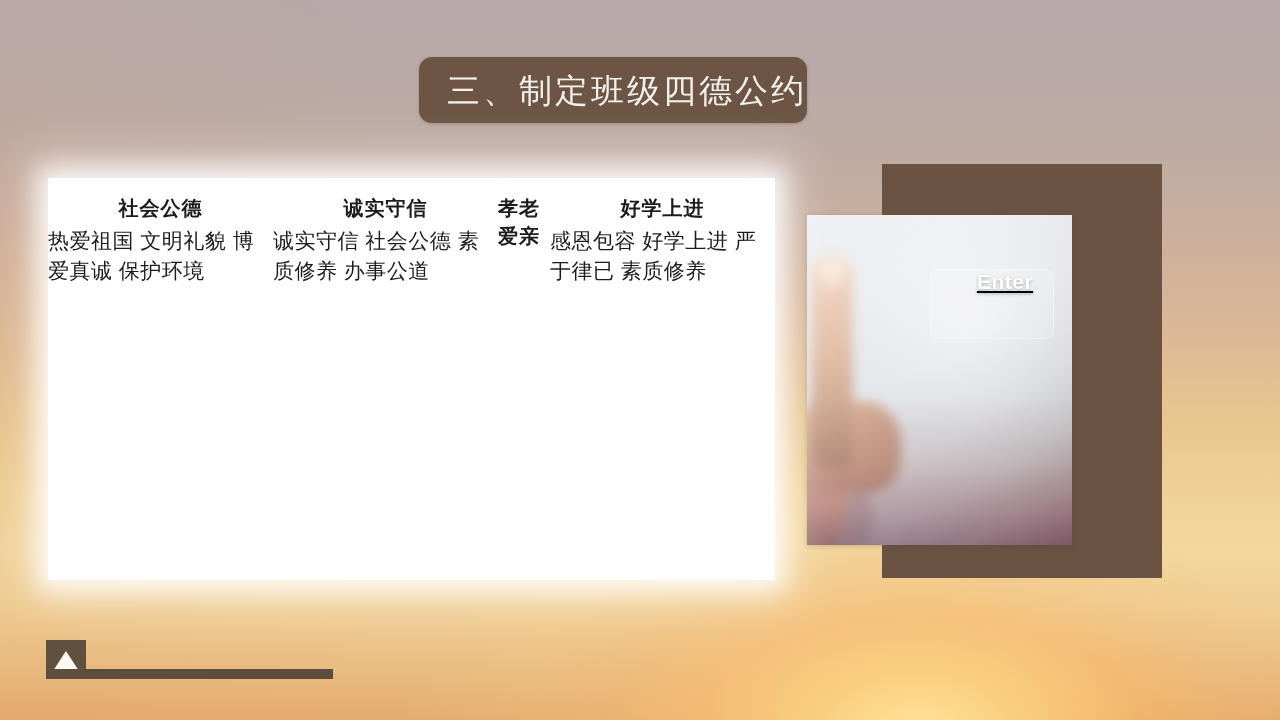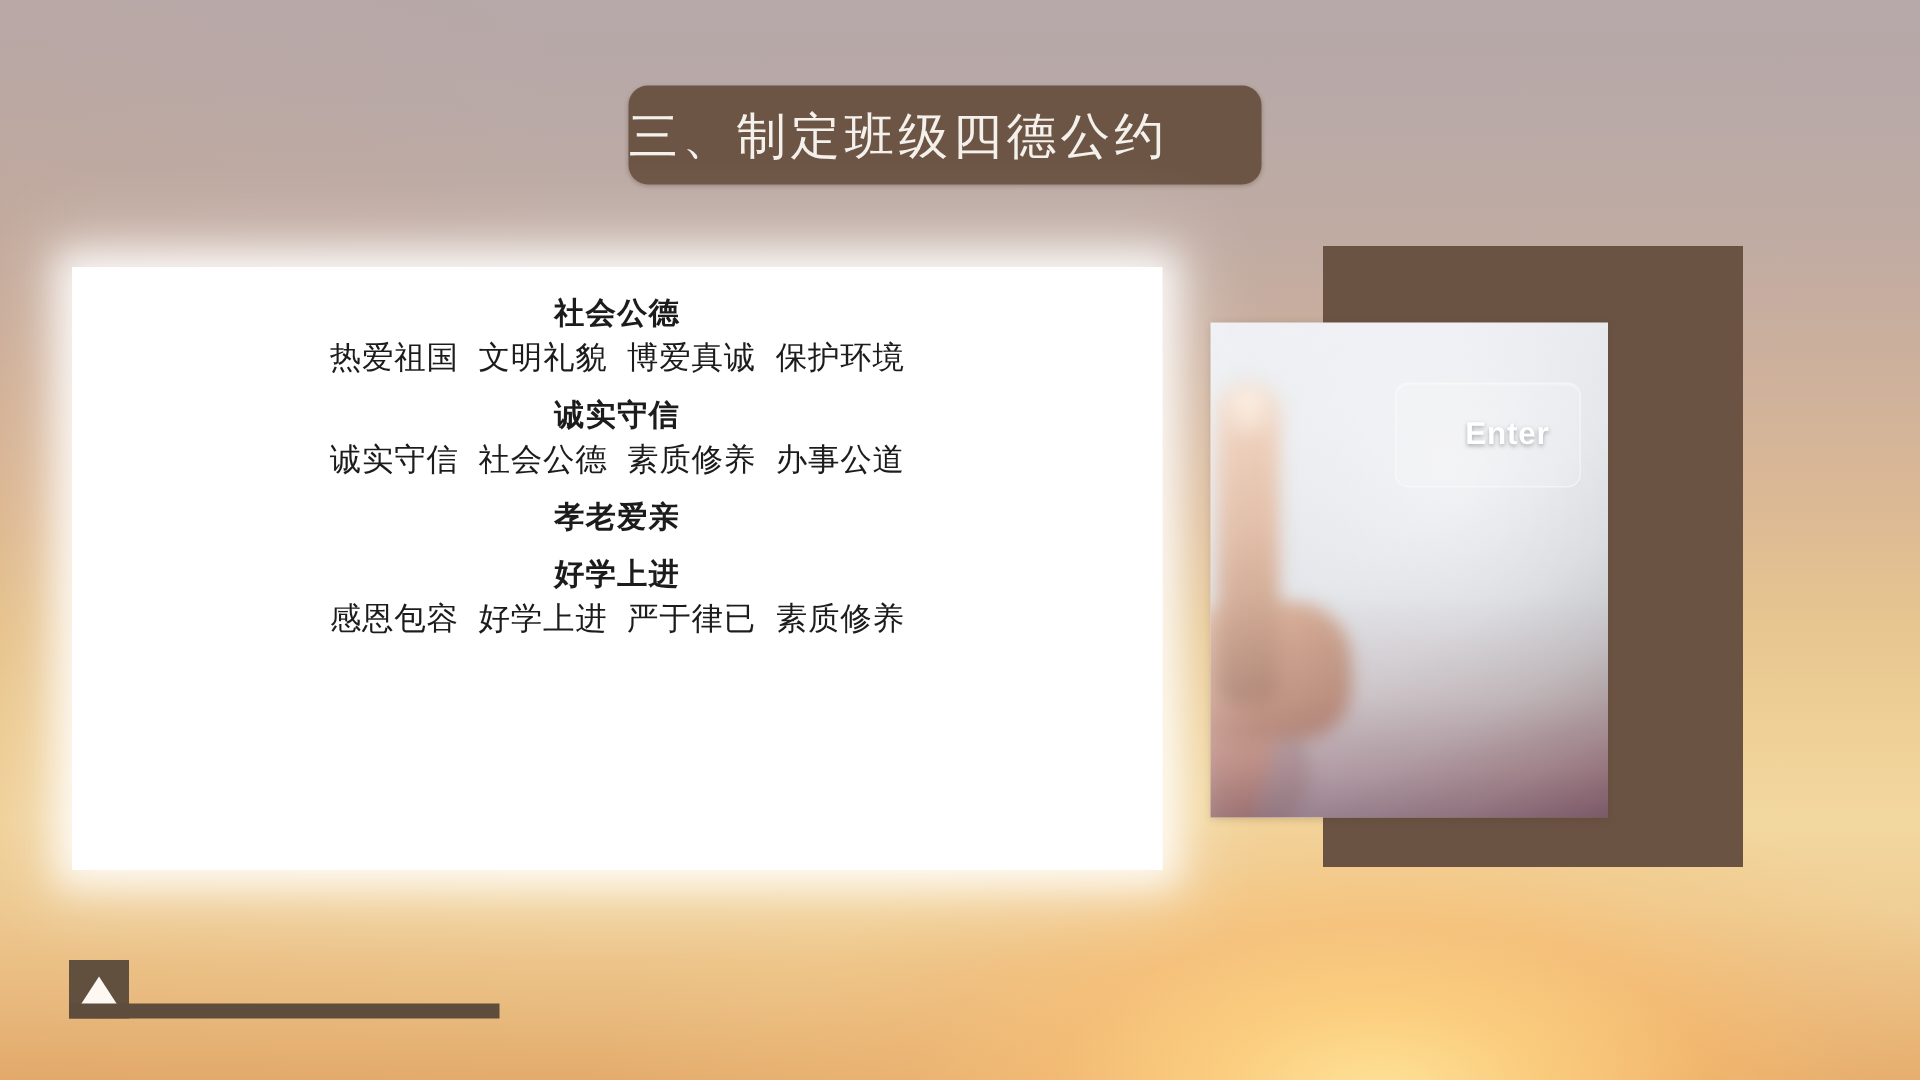--- a/index.html
+++ b/index.html
@@ -63,28 +63,28 @@
     background: linear-gradient(to right,
       rgba(220,150,90,0.10) 0%,
       rgba(220,150,90,0.0) 30%);
   }
 
   
   #title-pill {
     position: absolute;
     left: 419px;
     top: 57px;
-    width: 422px;
+    width: 388px;
     height: 66px;
     background: #6c5544;
     border-radius: 13px;
     box-shadow: 0 1px 3px rgba(90,66,50,0.35);
     display: flex;
     align-items: center;
-    justify-content: flex-start;
+    justify-content: flex-end;
   }
   #title-text {
     color: #f4f0ec;
     font-size: 33px;
     letter-spacing: 3px;
     font-weight: 400;
     line-height: 1;
     white-space: nowrap;
     font-family: "DejaVu Sans", "Liberation Sans", sans-serif;
   }
@@ -93,21 +93,20 @@
   #content-card {
     position: absolute;
     left: 48px;
     top: 178px;
     width: 727px;
     height: 402px;
     background: #ffffff;
     box-shadow: 0 0 22px 10px rgba(255,255,255,0.80),
                 0 0 46px 18px rgba(255,255,255,0.45);
     display: flex;
-    flex-direction: column;
     justify-content: flex-start;
     padding-top: 10px;
     box-sizing: border-box;
   }
   .virtue-group {
     display: flex;
     flex-direction: column;
     align-items: center;
     margin-top: 6px;
   }
@@ -118,21 +117,21 @@
     letter-spacing: 1px;
     line-height: 28px;
     margin-bottom: 4px;
     font-family: "DejaVu Sans", "Liberation Sans", sans-serif;
   }
   .virtue-items {
     font-size: 21px;
     color: #1c1c1c;
     letter-spacing: 0.5px;
     line-height: 30px;
-    font-family: Liberation Mono, monospace;
+    font-family: Liberation Sans, sans-serif;
   }
 
   
   #right-brown-block {
     position: absolute;
     left: 882px;
     top: 164px;
     width: 280px;
     height: 414px;
     background: #6b5343;
@@ -229,30 +228,31 @@
     top: 210px;
     width: 130px;
     height: 110px;
     border-radius: 50%;
     background: rgba(120,85,70,0.25);
   }
   
   #enter-button {
     position: absolute;
     left: 930px;
-    top: 255px;
+    top: 269px;
     width: 122px;
     height: 68px;
     border-radius: 9px;
     background: rgba(255,255,255,0.14);
     border: 1px solid rgba(255,255,255,0.42);
     display: flex;
-    align-items: center;
+    align-items: flex-start;
     justify-content: center;
     box-shadow: inset 0 1px 0 rgba(255,255,255,0.25);
+    text-decoration: underline;
   }
   #enter-label {
     color: #ffffff;
     font-size: 21px;
     font-weight: bold;
     letter-spacing: 0.5px;
     text-shadow: 0 1px 3px rgba(110,110,110,0.55);
     margin-left: 26px;
   }
 

